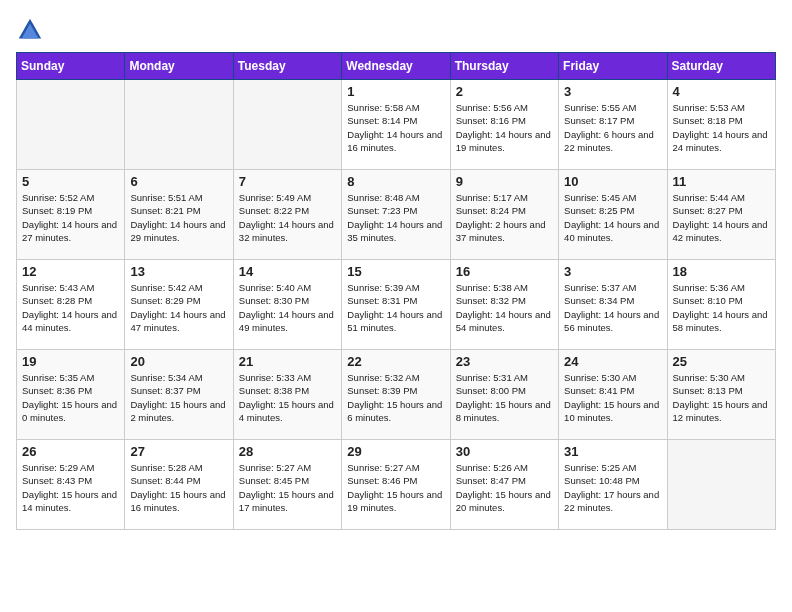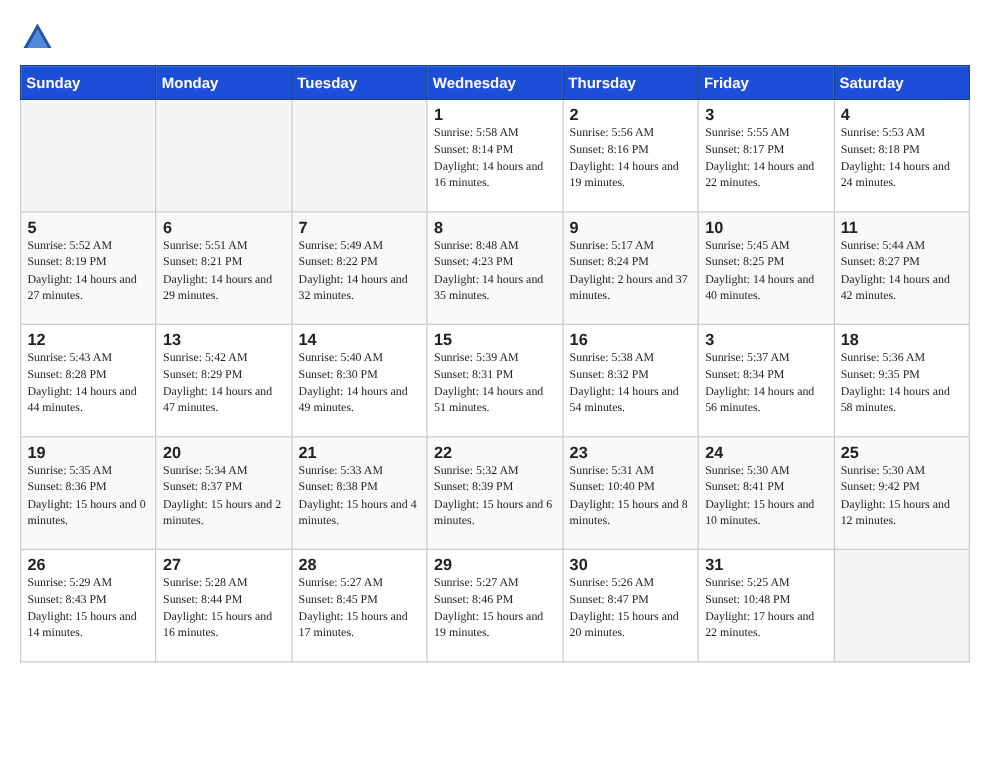--- a/index.html
+++ b/index.html
@@ -51,21 +51,21 @@
     .subtitle {
       font-size: 14px;
       color: #444;
     }
     table {
       width: 100%;
       border-collapse: collapse;
       table-layout: fixed;
     }
     .day-header {
-      background: #1d4ed8;
+      background: #6d28d9;
       color: #fff;
       font-size: 12px;
       font-weight: bold;
       padding: 6px 4px;
       text-align: left;
       border: 1px solid #1a4488;
     }
     td {
       border: 1px solid #ccc;
       vertical-align: top;
@@ -81,21 +81,20 @@
     .date-num {
       font-size: 13px;
       font-weight: bold;
       color: #222;
       margin-bottom: 2px;
     }
     .cell-info {
       font-size: 9.5px;
       color: #222;
       line-height: 1.4;
-      font-family: Liberation Serif, serif;
     }
     tr:nth-child(even) td:not(.empty) {
       background: #f9f9f9;
     }
   </style>
 </head>
 <body>
 
 <div class="header-area">
   <div class="logo">
@@ -145,21 +144,21 @@
             <div>Sunrise: 5:56 AM</div>
             <div>Sunset: 8:16 PM</div>
             <div>Daylight: 14 hours and 19 minutes.</div>
           </div>
         </td>
         <td>
           <div class="date-num">3</div>
           <div class="cell-info">
             <div>Sunrise: 5:55 AM</div>
             <div>Sunset: 8:17 PM</div>
-            <div>Daylight: 14 hours and 22 minutes.</div>
+            <div>Daylight: 6 hours and 22 minutes.</div>
           </div>
         </td>
         <td>
           <div class="date-num">4</div>
           <div class="cell-info">
             <div>Sunrise: 5:53 AM</div>
             <div>Sunset: 8:18 PM</div>
             <div>Daylight: 14 hours and 24 minutes.</div>
           </div>
         </td>
@@ -186,21 +185,21 @@
           <div class="cell-info">
             <div>Sunrise: 5:49 AM</div>
             <div>Sunset: 8:22 PM</div>
             <div>Daylight: 14 hours and 32 minutes.</div>
           </div>
         </td>
         <td>
           <div class="date-num">8</div>
           <div class="cell-info">
             <div>Sunrise: 8:48 AM</div>
-            <div>Sunset: 4:23 PM</div>
+            <div>Sunset: 7:23 PM</div>
             <div>Daylight: 14 hours and 35 minutes.</div>
           </div>
         </td>
         <td>
           <div class="date-num">9</div>
           <div class="cell-info">
             <div>Sunrise: 5:17 AM</div>
             <div>Sunset: 8:24 PM</div>
             <div>Daylight: 2 hours and 37 minutes.</div>
           </div>
@@ -268,21 +267,21 @@
           <div class="cell-info">
             <div>Sunrise: 5:37 AM</div>
             <div>Sunset: 8:34 PM</div>
             <div>Daylight: 14 hours and 56 minutes.</div>
           </div>
         </td>
         <td>
           <div class="date-num">18</div>
           <div class="cell-info">
             <div>Sunrise: 5:36 AM</div>
-            <div>Sunset: 9:35 PM</div>
+            <div>Sunset: 8:10 PM</div>
             <div>Daylight: 14 hours and 58 minutes.</div>
           </div>
         </td>
       </tr>
       <tr>
         <td>
           <div class="date-num">19</div>
           <div class="cell-info">
             <div>Sunrise: 5:35 AM</div>
             <div>Sunset: 8:36 PM</div>
@@ -310,37 +309,37 @@
           <div class="cell-info">
             <div>Sunrise: 5:32 AM</div>
             <div>Sunset: 8:39 PM</div>
             <div>Daylight: 15 hours and 6 minutes.</div>
           </div>
         </td>
         <td>
           <div class="date-num">23</div>
           <div class="cell-info">
             <div>Sunrise: 5:31 AM</div>
-            <div>Sunset: 10:40 PM</div>
+            <div>Sunset: 8:00 PM</div>
             <div>Daylight: 15 hours and 8 minutes.</div>
           </div>
         </td>
         <td>
           <div class="date-num">24</div>
           <div class="cell-info">
             <div>Sunrise: 5:30 AM</div>
             <div>Sunset: 8:41 PM</div>
             <div>Daylight: 15 hours and 10 minutes.</div>
           </div>
         </td>
         <td>
           <div class="date-num">25</div>
           <div class="cell-info">
             <div>Sunrise: 5:30 AM</div>
-            <div>Sunset: 9:42 PM</div>
+            <div>Sunset: 8:13 PM</div>
             <div>Daylight: 15 hours and 12 minutes.</div>
           </div>
         </td>
       </tr>
       <tr>
         <td>
           <div class="date-num">26</div>
           <div class="cell-info">
             <div>Sunrise: 5:29 AM</div>
             <div>Sunset: 8:43 PM</div>

